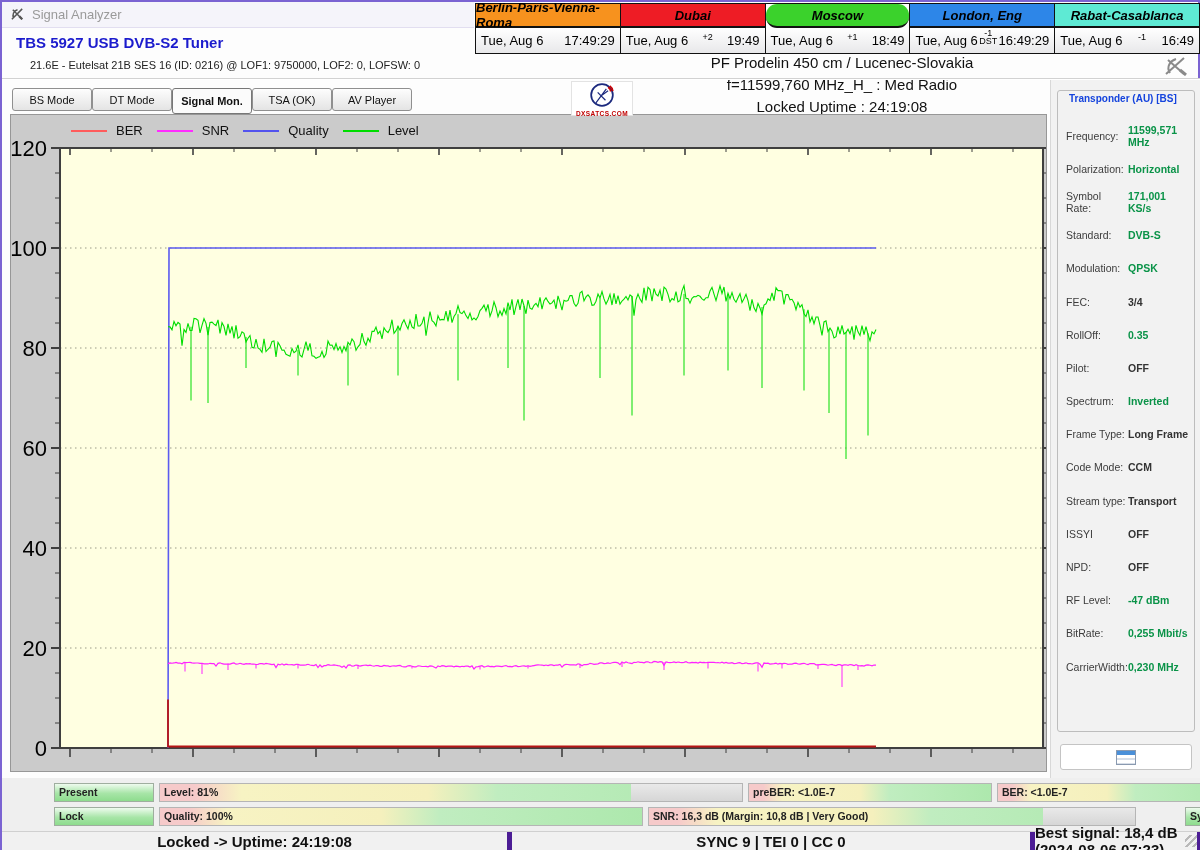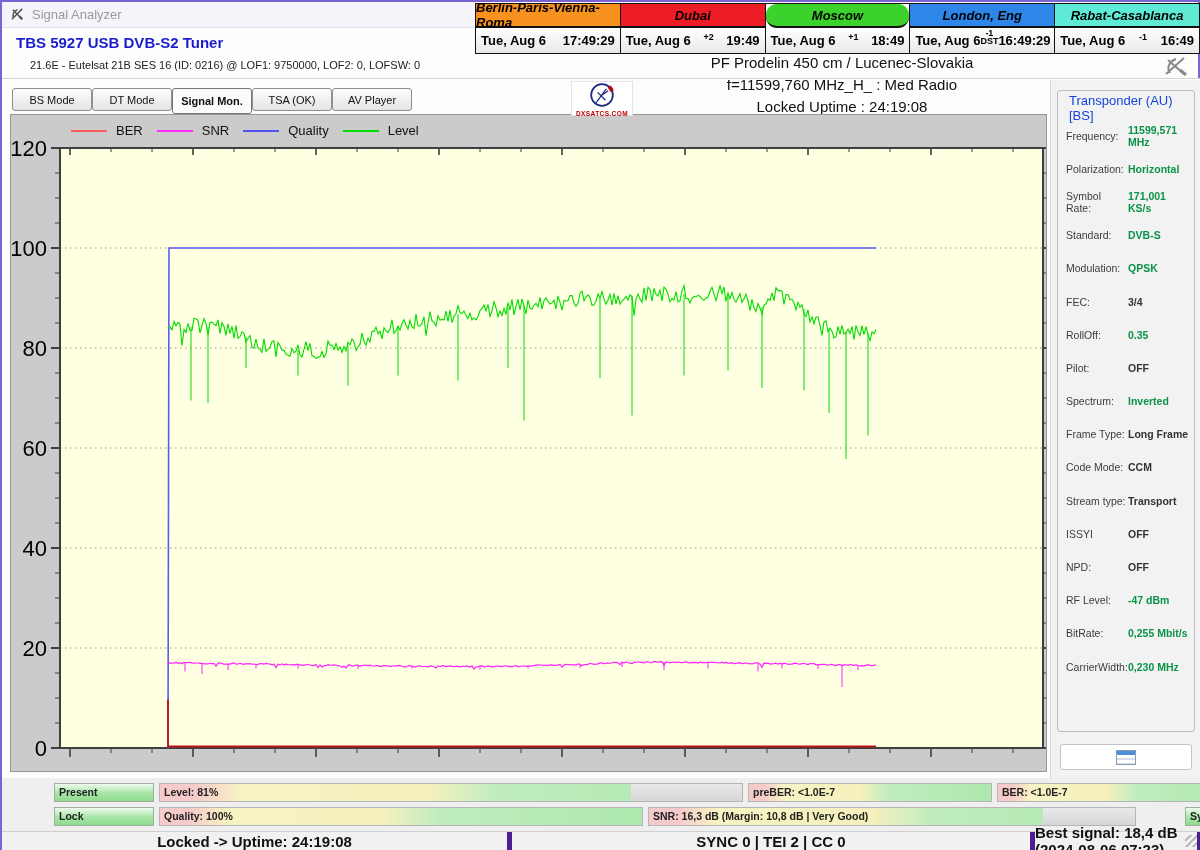--- a/index.html
+++ b/index.html
@@ -7,21 +7,21 @@
   #window { position:relative; width:1200px; height:850px; border:2px solid #7b63d2; background:#fdfdfd; }
 
   
   #titlebar { position:absolute; left:0; top:0; width:472px; height:26px; background:#f5f4fa; border-bottom:1px solid #e2def0; display:flex; align-items:center; padding-left:8px; gap:7px; }
   #titlebar .t { color:#9a9a9a; font-size:13px; }
 
   
   #clocks { position:absolute; left:474px; top:1px; width:724px; height:51px; display:flex; }
   .clock { flex:1; border:1px solid #111; margin-left:-1px; display:flex; flex-direction:column; }
   .clock-head { height:24px; border-bottom:2px solid #111; font-weight:bold; font-style:italic; font-size:13px; color:#000; display:flex; align-items:center; justify-content:center; }
-  .clock-body { flex:1; background:linear-gradient(180deg,#ffffff,#e8e8ea); display:flex; align-items:center; padding:0 5px; font-weight:bold; font-size:13px; color:#000; }
+  .clock-body { flex:1; background:linear-gradient(180deg,#ffffff,#e8e8ea); display:flex; align-items:center; padding:0 5px; font-weight:normal; font-size:13px; color:#000; }
   .clock-body .date { flex:0 0 auto; }
   .clock-body .off { flex:1; text-align:center; font-size:9px; line-height:8px; position:relative; top:-4px; }
   .clock-body .time { flex:0 0 auto; margin-left:auto; }
 
   
   #tuner-name { position:absolute; left:14px; top:32px; color:#1c1ccD; font-weight:bold; font-size:15px; }
   #tuner-sub { position:absolute; left:28px; top:57px; color:#222; font-size:11px; }
   #site { position:absolute; left:560px; top:50px; width:560px; text-align:center; color:#111; font-size:15px; line-height:22px; }
   #divider { position:absolute; left:0; top:76px; width:1198px; height:2px; border-top:1px solid #d2d2d2; border-bottom:1px solid #ffffff; }
   #logo { position:absolute; left:569px; top:79px; width:62px; height:35px; background:#fff; border:1px solid #e3e3e3; text-align:center; z-index:5; }
@@ -36,21 +36,21 @@
   
   #chartbox { position:absolute; left:8px; top:112px; width:1037px; height:658px; background:#cbcbcb; border:1px solid #979797; }
   #legend { position:absolute; left:60px; top:8px; display:flex; align-items:center; gap:14px; }
   .leg-item { display:flex; align-items:center; gap:9px; }
   .leg-line { width:36px; height:0; border-top:2px solid; }
   .leg-lab { font-size:13px; color:#111; }
 
   
   #rightpanel { position:absolute; left:1048px; top:78px; width:150px; height:770px; background:#f2f2f2; border-left:1px solid #d8d8d8; }
   #tp-box { position:absolute; left:6px; top:10px; width:138px; height:642px; border:1px solid #bdbdbd; border-radius:3px; }
-  #tp-title { position:absolute; left:8px; top:2px; background:#f2f2f2; padding:0 3px; color:#1544dd; font-size:13px; font-weight:normal; }
+  #tp-title { position:absolute; left:8px; top:2px; background:#f2f2f2; padding:0 3px; color:#1544dd; font-size:10px; font-weight:bold; }
   #tp-rows { position:absolute; left:8px; top:28px; right:4px; }
   .tp-row { height:33.2px; display:flex; align-items:center; font-size:10.5px; }
   .tp-row .lab { width:62px; color:#3c3c3c; flex:0 0 auto; }
   .tp-row .val { font-weight:bold; }
   .tp-row .val.green { color:#0a9348; }
   .tp-row .val.black { color:#333; }
   #mis-row { position:absolute; left:14px; top:690px; width:130px; display:flex; align-items:center; font-size:10.5px; color:#3c3c3c; }
   #mis-select { margin-left:12px; width:62px; height:21px; background:#fdfdfd; border:1px solid #adadad; border-radius:2px; color:#8a8a8a; font-size:11px; display:flex; align-items:center; padding:0 5px; justify-content:space-between; }
   #panel-btn { position:absolute; left:9px; top:664px; width:132px; height:26px; background:#fff; border:1px solid #c4c4c4; border-radius:3px; display:flex; align-items:center; justify-content:center; }
   .mini-icon { width:20px; height:15px; border:1px solid #8a9ab0; background:linear-gradient(180deg,#4a90d9 0 4px,#ffffff 4px 7px,#d7dee8 7px 9px,#ffffff 9px 12px,#d7dee8 12px 15px); }
@@ -445,17 +445,17 @@
         <div class="meter" style="width: 488px; margin-right: 5px;">
           <div class="unfill" style="width: 19%;"></div>
           <span class="mlab">SNR: 16,3 dB (Margin: 10,8 dB | Very Good)</span>
         </div>
         <div class="gbox" style="width: 101px;">Sync TS</div>
       </div>
   </div>
 
   <div id="statusbar">
     <div class="sb-cell" id="sb1">Locked -&gt; Uptime: 24:19:08</div>
-    <div class="sb-cell" id="sb2">SYNC 0 | TEI 2 | CC 0</div>
+    <div class="sb-cell" id="sb2">SYNC 9 | TEI 0 | CC 0</div>
     <div class="sb-cell" id="sb3">Best signal: 18,4 dB (2024-08-06 07:23)</div>
   </div>
   <div id="grip"></div>
 </div>
 
 </body></html>

